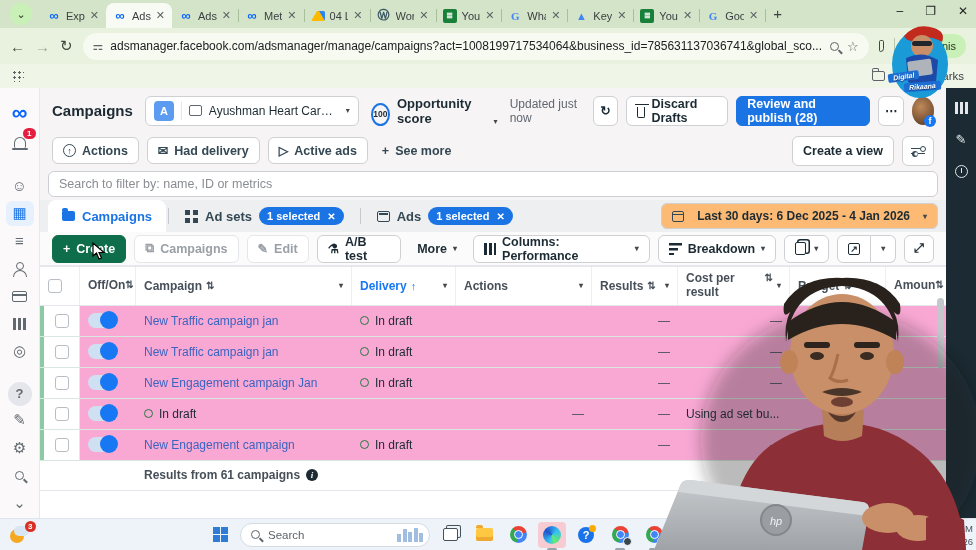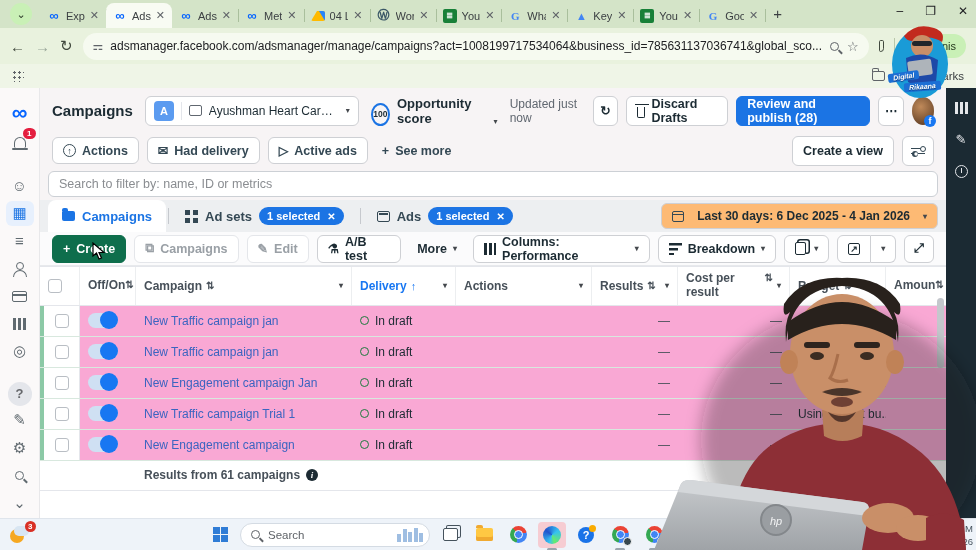--- a/index.html
+++ b/index.html
@@ -618,23 +618,20 @@
       </div>
 
       <div class="tgrid trow">
         <div class="td td-check">
             <span class="cb"></span>
           </div>
         <div class="td">
             <span class="toggle"></span>
           </div>
         <div class="td">
-            <span class="camp-link">New Traffic campaign Trial 1</span>
-          </div>
-        <div class="td">
             <span class="indraft">
               <span class="draft-dot"></span>
               <span>In draft</span>
             </span>
           </div>
         <div class="td"></div>
         <div class="td" style="justify-content:flex-end;">
             <span class="dash">—</span>
           </div>
         <div class="td" style="justify-content:flex-end;">

